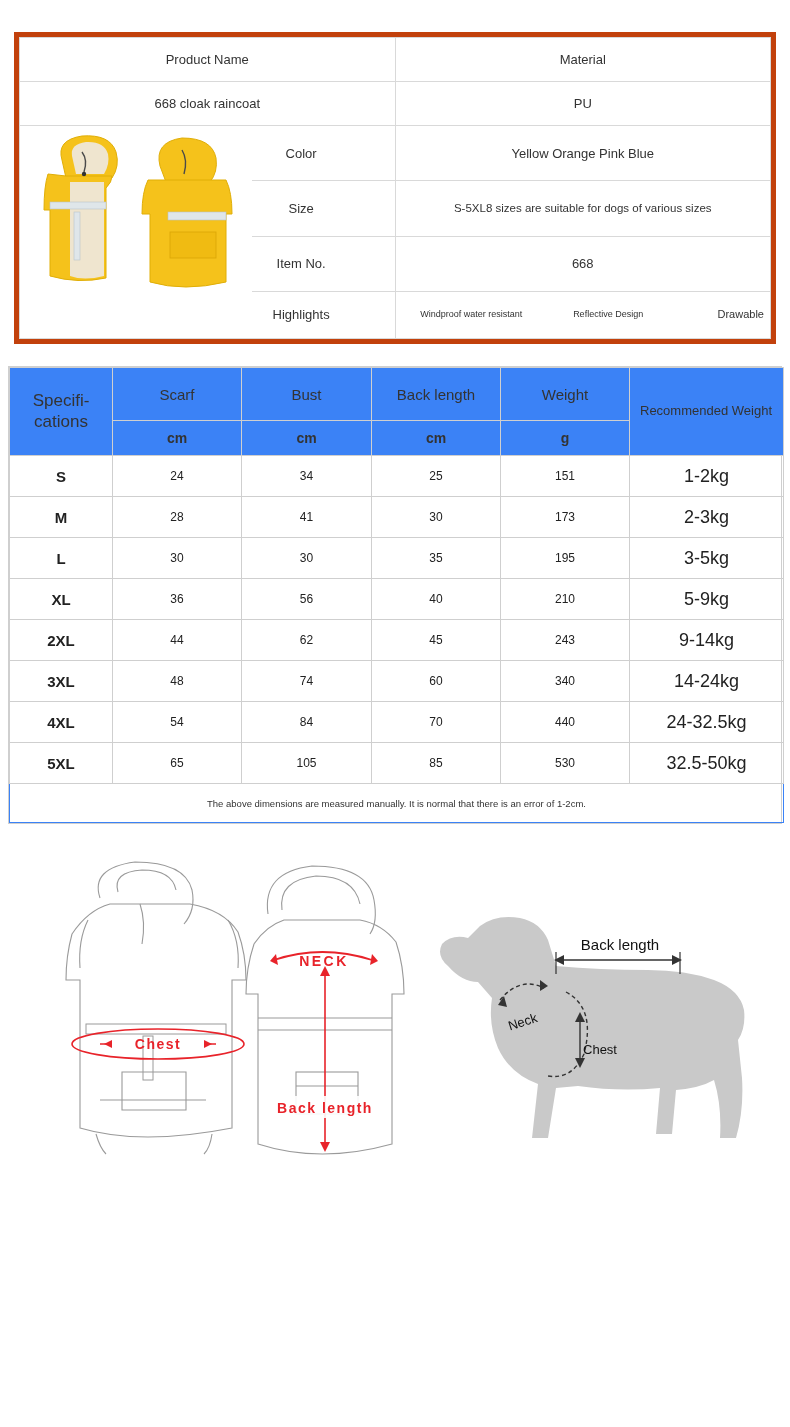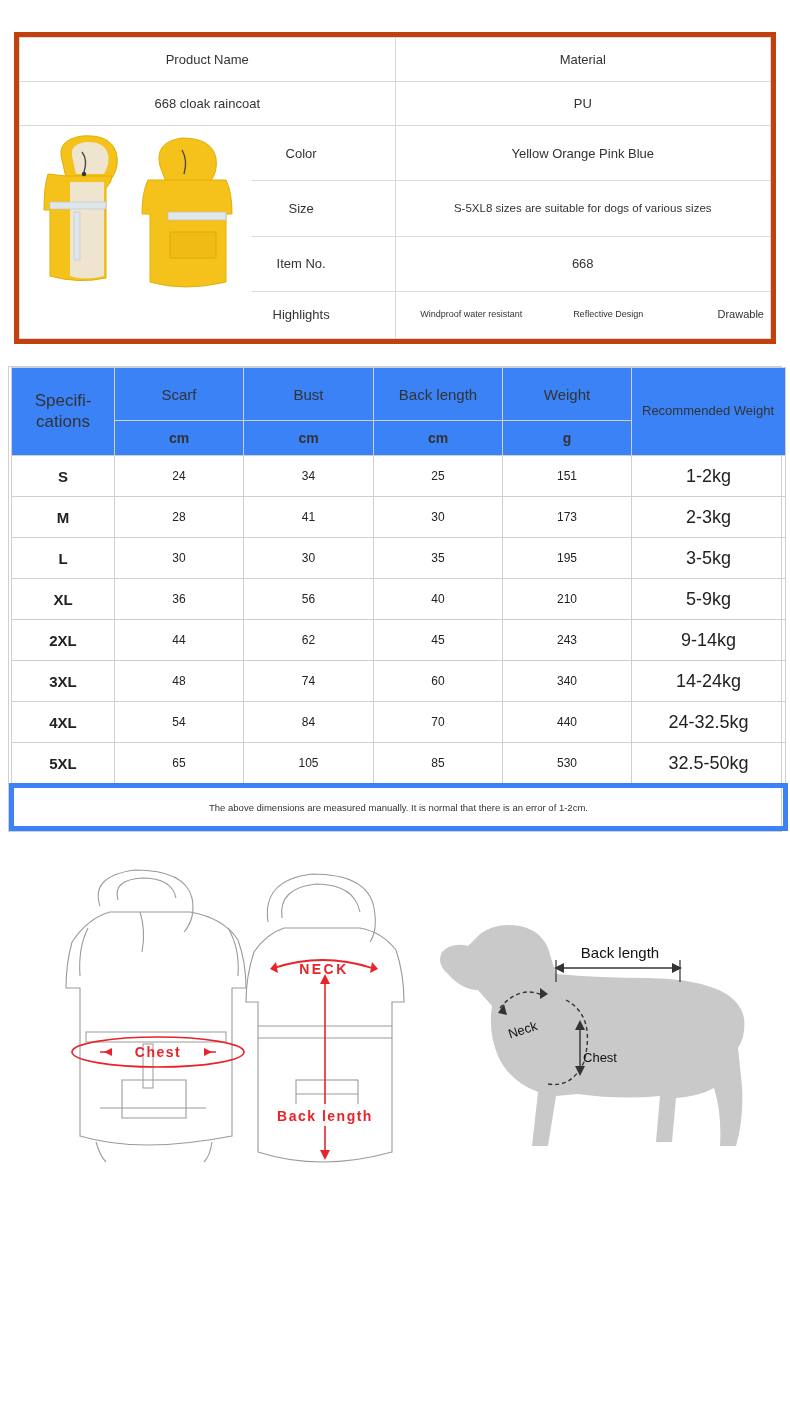--- a/index.html
+++ b/index.html
@@ -150,21 +150,21 @@
     font-weight: bold;
     font-size: 15px;
   }
   .spec-body td.rec-col {
     font-size: 18px;
   }
   .spec-note td {
     height: 38px;
     font-size: 9.5px;
     color: #333;
-    border: 5px solid #3b82f6;
+    border: 1px solid #3b82f6;
   }
 
   
   .diagram {
     margin-top: 24px;
     position: relative;
     height: 330px;
   }
   .diagram svg { display: block; }
 </style>

